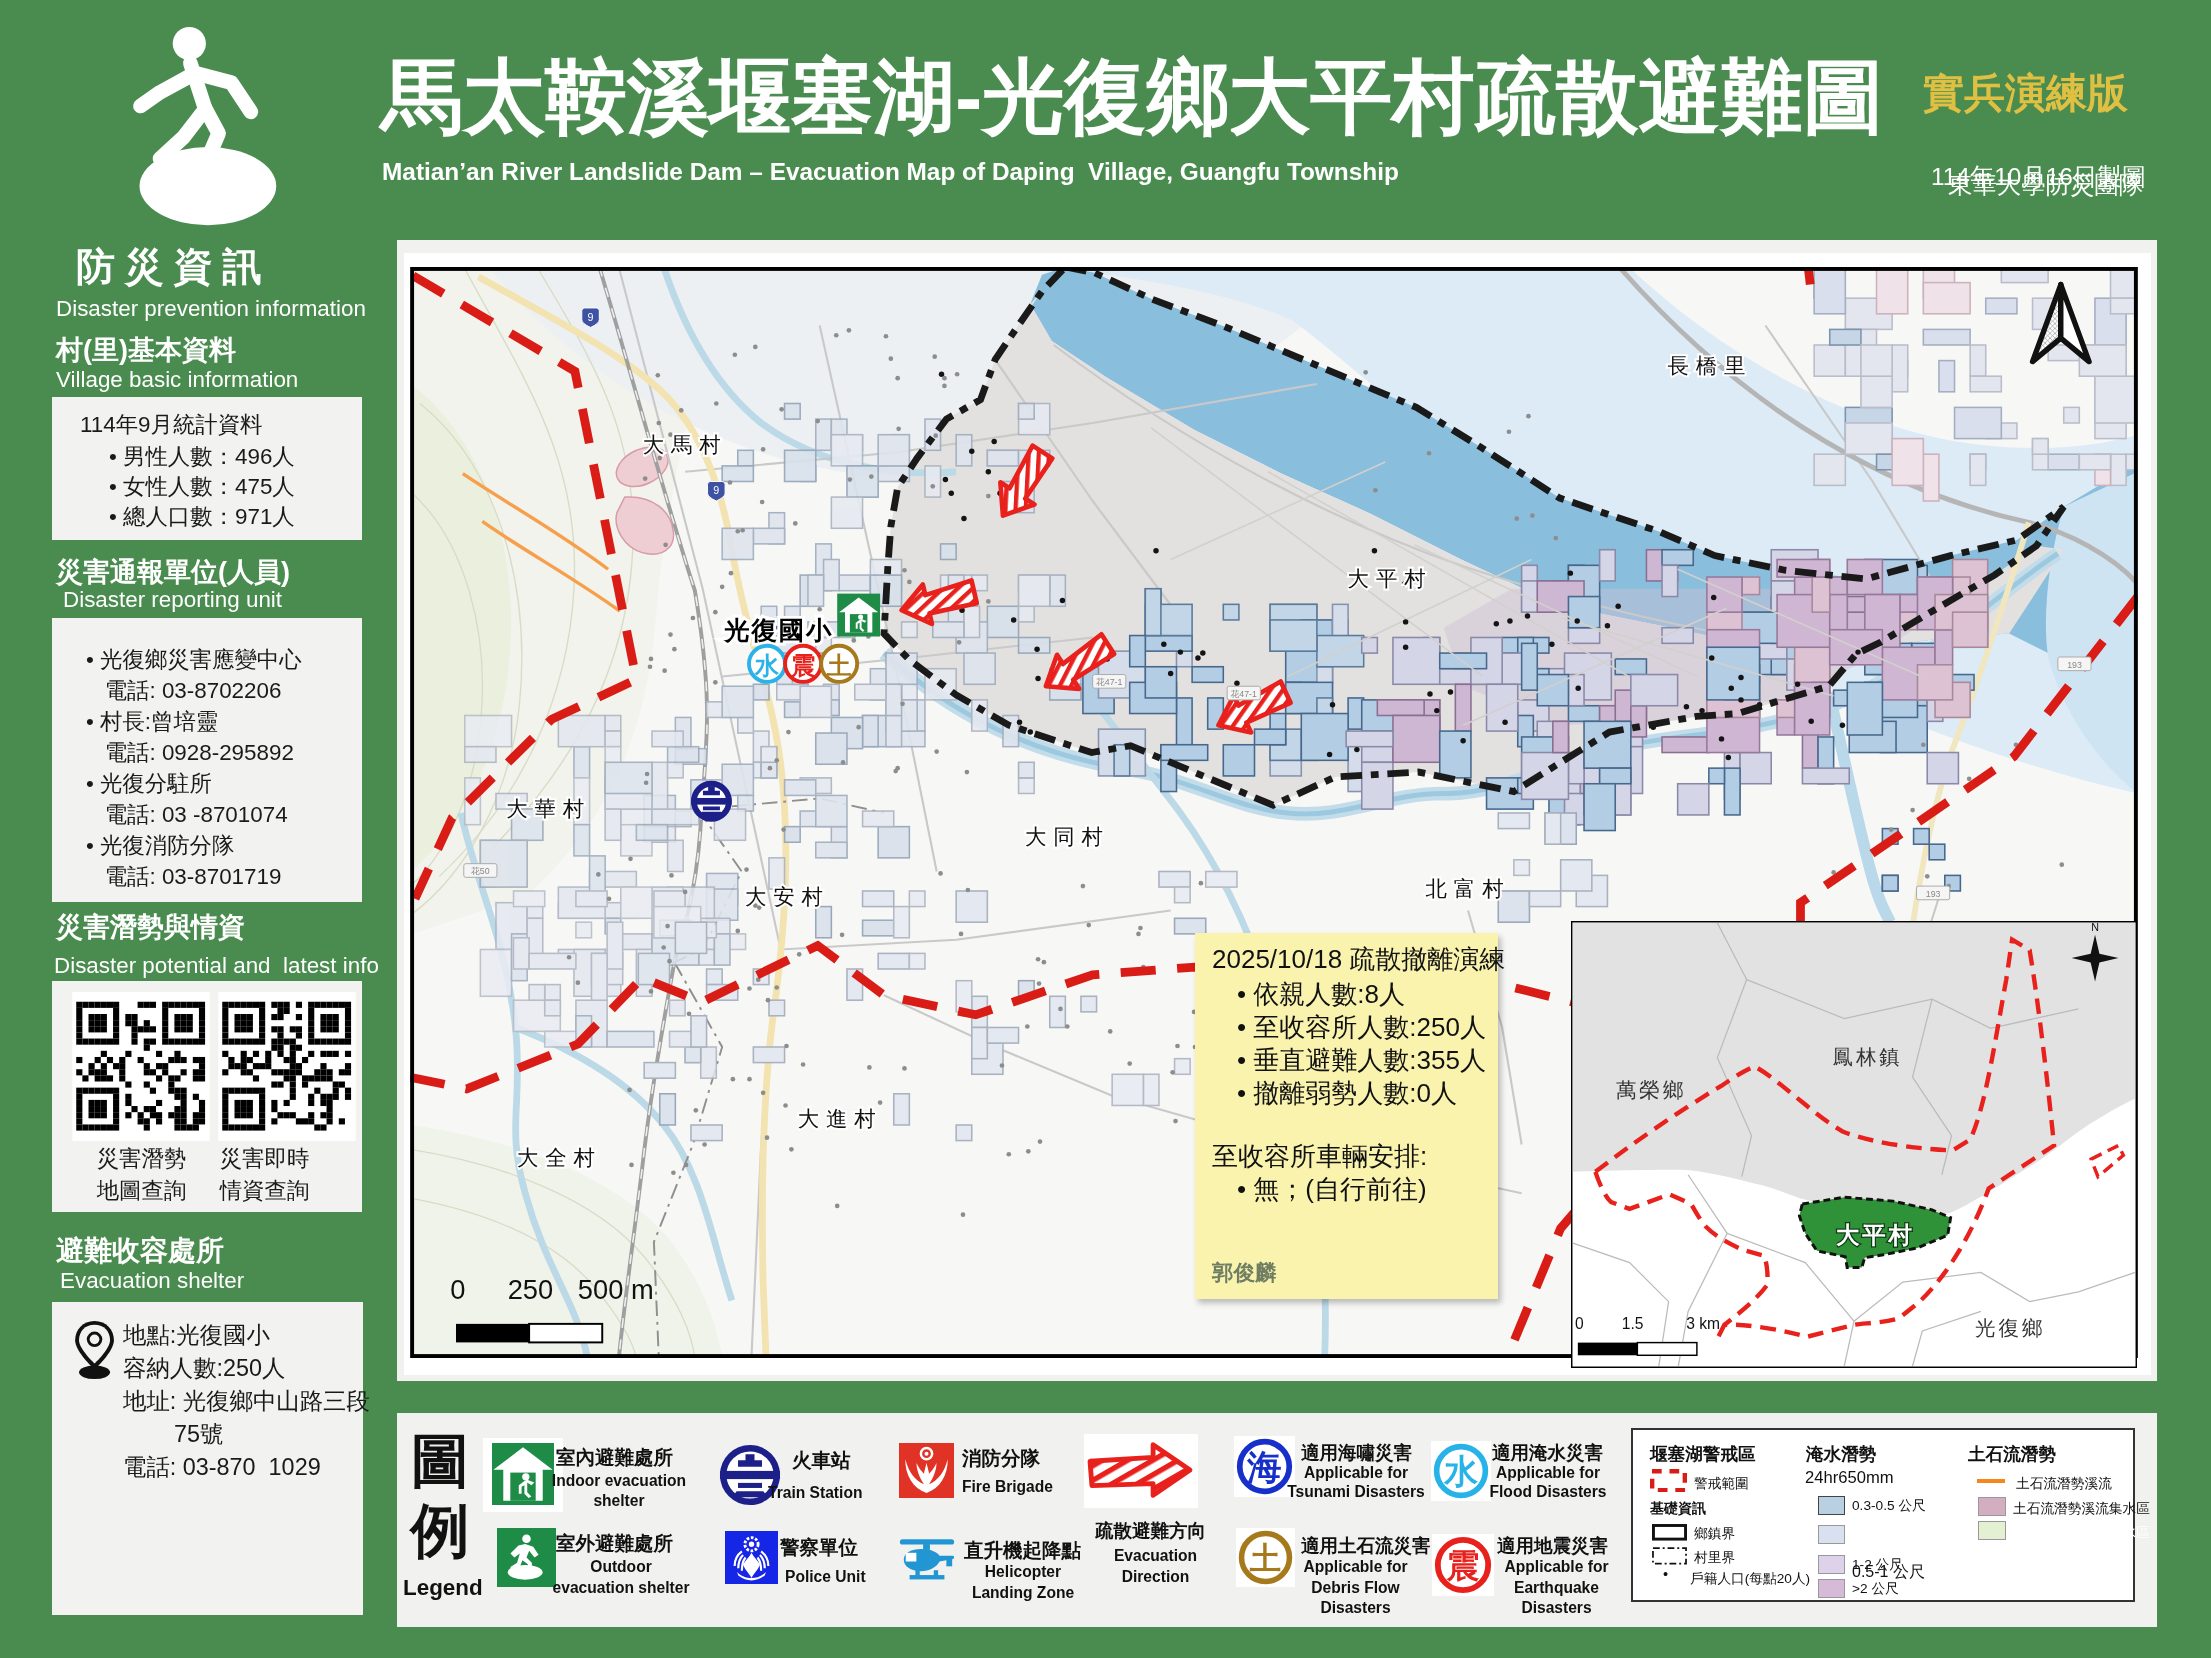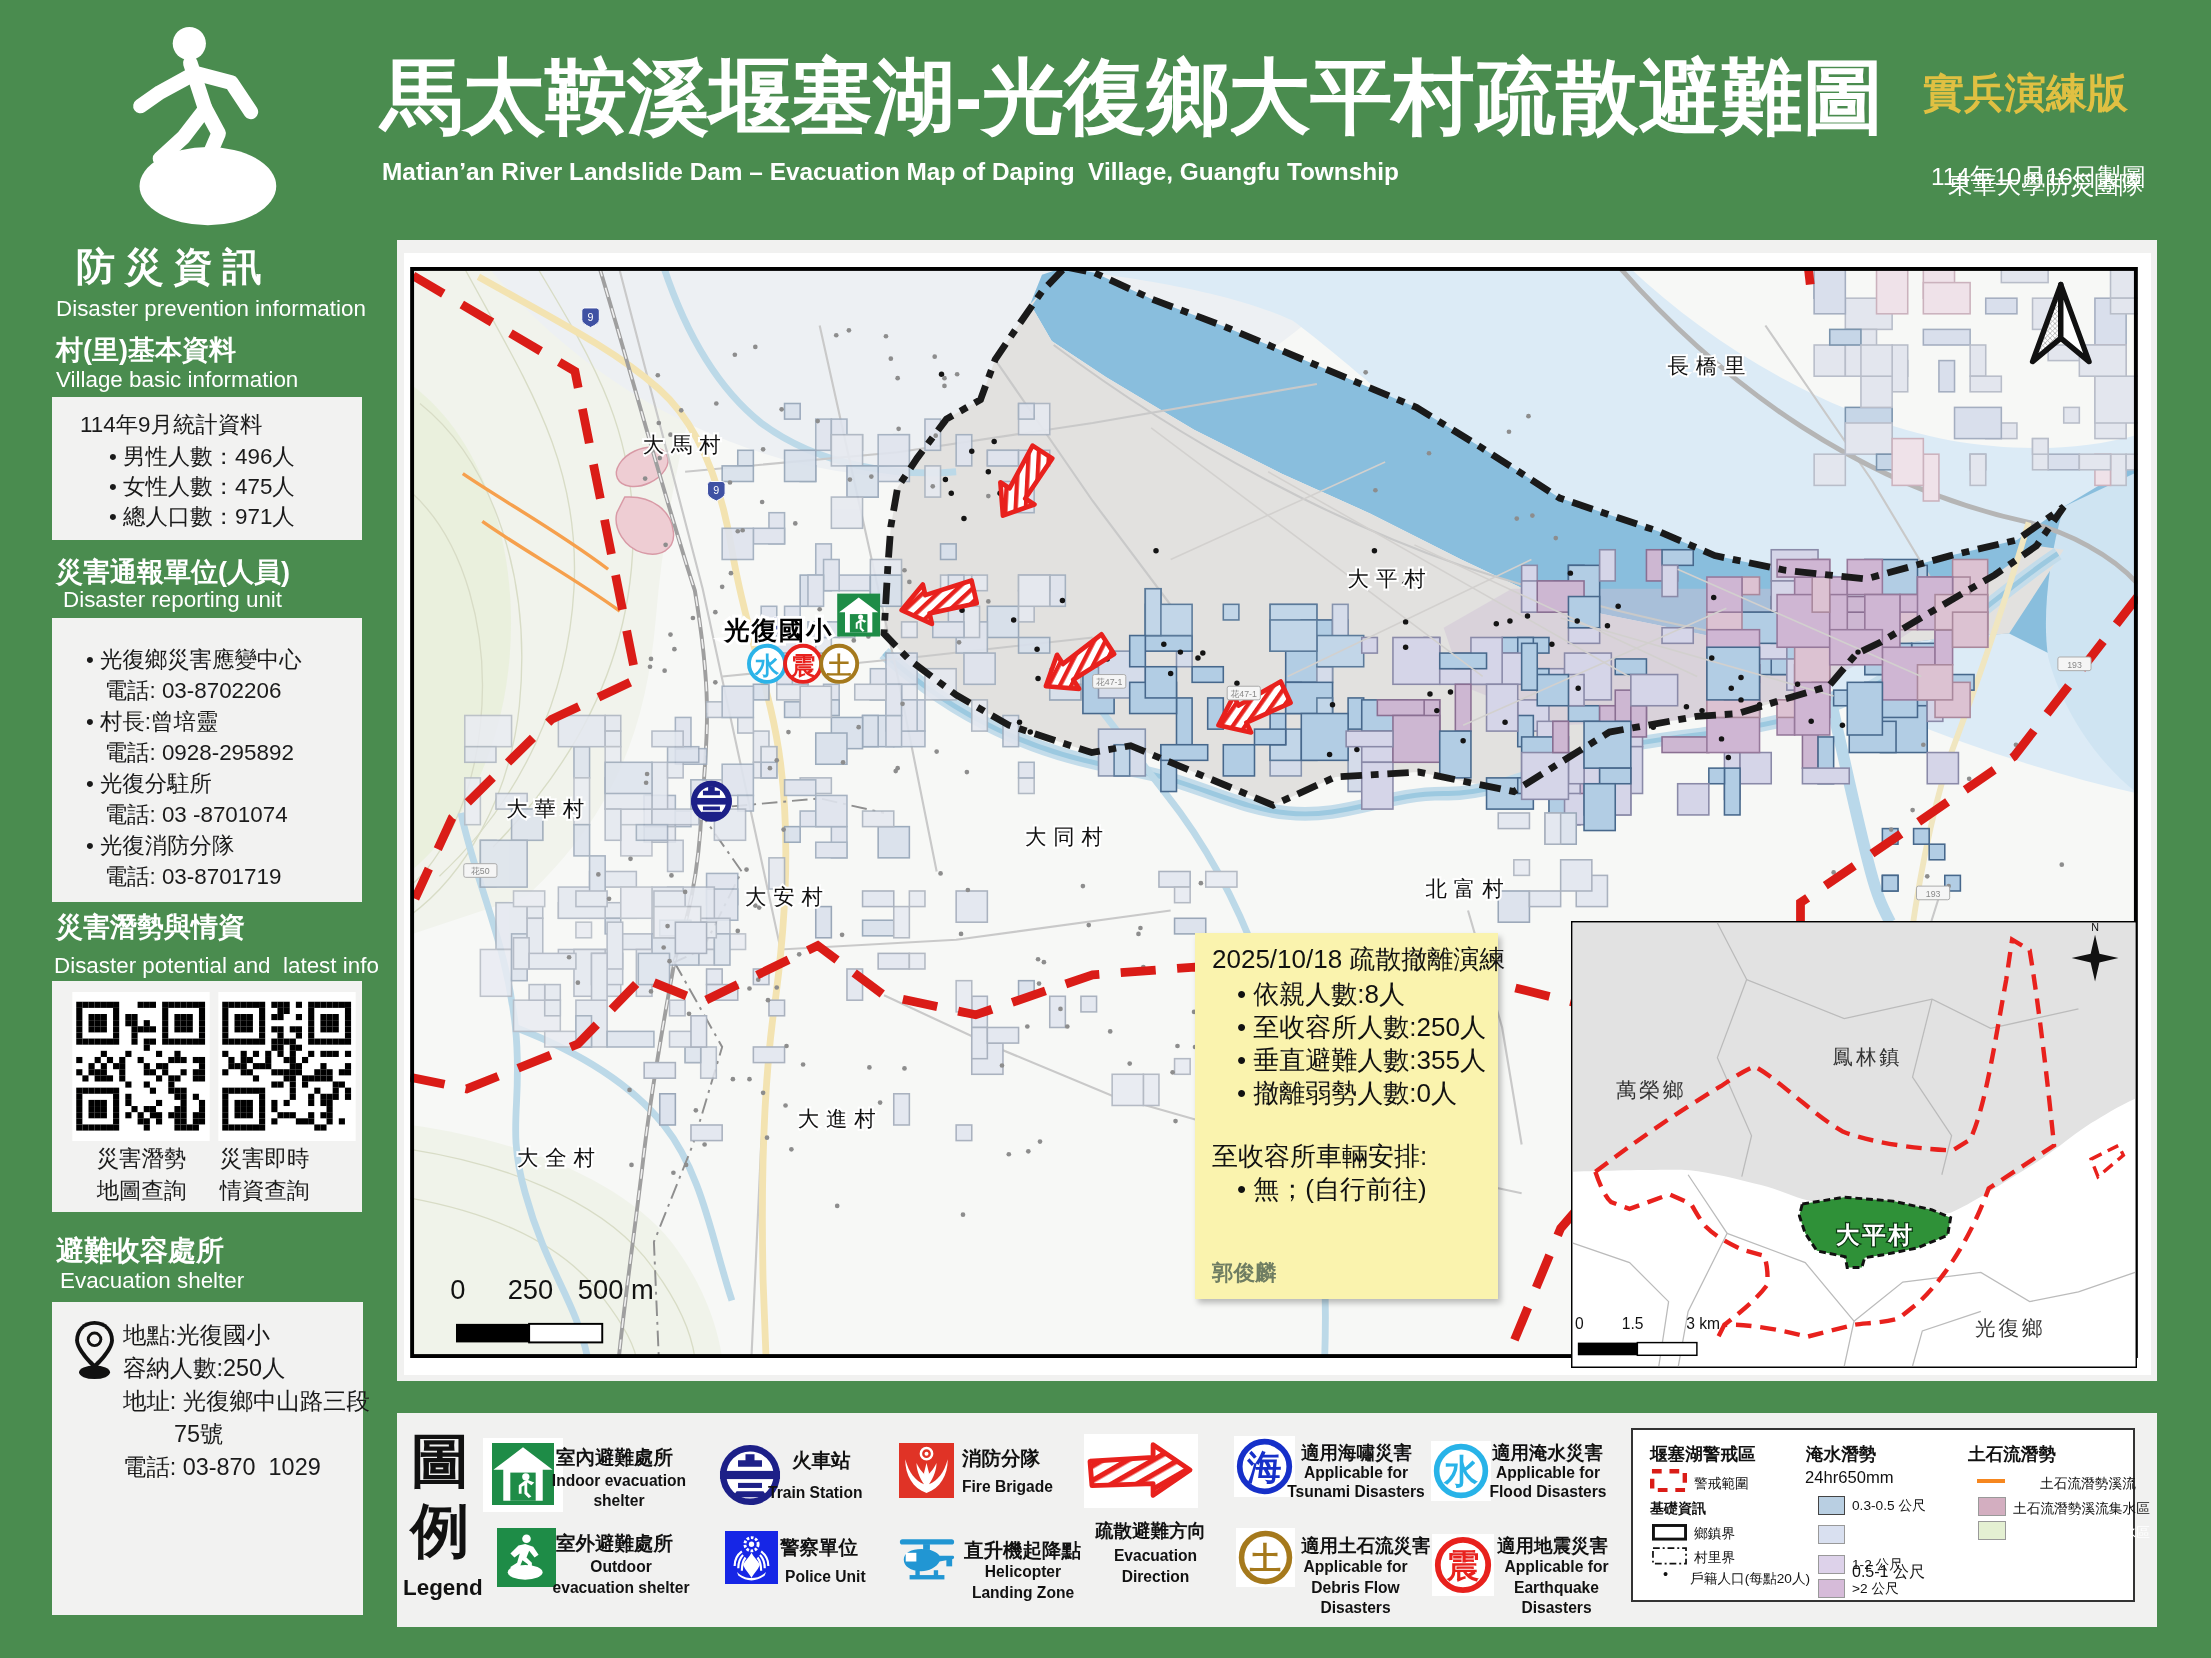--- a/index.html
+++ b/index.html
@@ -1657,18 +1657,18 @@
 <div class="abs" style="left:1852px;top:1497px;font-size:13.7px;color:#111;">0.3-0.5 公尺</div>
 <div class="abs" style="left:1818px;top:1525px;width:25px;height:16.6px;background:#d9e0f0;border:1.5px solid #999;"></div>
 <div class="abs" style="left:1852px;top:1526px;font-size:16px;color:#111;margin-top:36px;">0.5-1 公尺</div>
 <div class="abs" style="left:1818px;top:1555px;width:25px;height:16.6px;background:#ddd2ea;border:1.5px solid #999;"></div>
 <div class="abs" style="left:1852px;top:1556px;font-size:13.7px;color:#111;">1-2 公尺</div>
 <div class="abs" style="left:1818px;top:1579px;width:25px;height:16.6px;background:#d6bbd9;border:1.5px solid #999;"></div>
 <div class="abs" style="left:1852px;top:1580px;font-size:13.7px;color:#111;text-align:right;">&gt;2 公尺</div>
 
 <div class="abs" style="left:1968px;top:1442px;font-size:17.6px;font-weight:bold;color:#111;">土石流潛勢</div>
 <div class="abs" style="left:1977px;top:1479px;width:28px;height:3.9px;background:#f6871f;"></div>
-<div class="abs" style="left:2016px;top:1475px;font-size:13.7px;color:#111;margin-left:24px;">土石流潛勢溪流</div>
+<div class="abs" style="left:2016px;top:1475px;font-size:13.7px;color:#111;">土石流潛勢溪流</div>
 <div class="abs" style="left:1978px;top:1497px;width:26px;height:16.6px;background:#d3aec0;border:1.5px solid #999;"></div>
 <div class="abs" style="left:2013px;top:1500px;font-size:13.7px;color:#111;">土石流潛勢溪流集水區</div>
 <div class="abs" style="left:1978px;top:1521px;width:26px;height:16.6px;background:#e4f0d2;border:1.5px solid #999;"></div>
 <div class="abs" style="left:2013px;top:1524px;font-size:13.7px;color:#ffffff;">土石流潛勢溪流集水區</div>
 
 
 </body></html>

